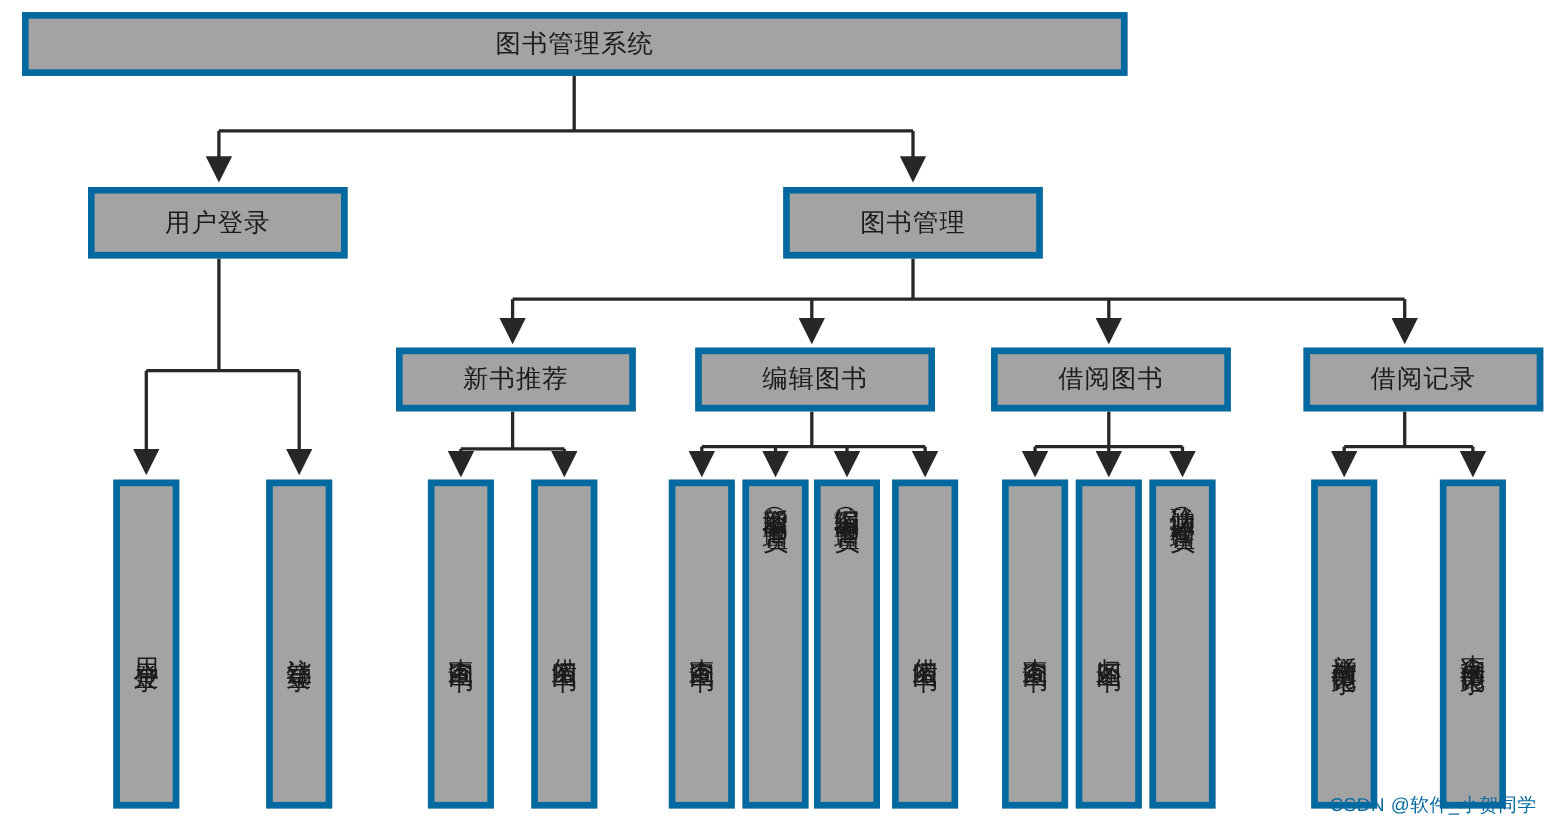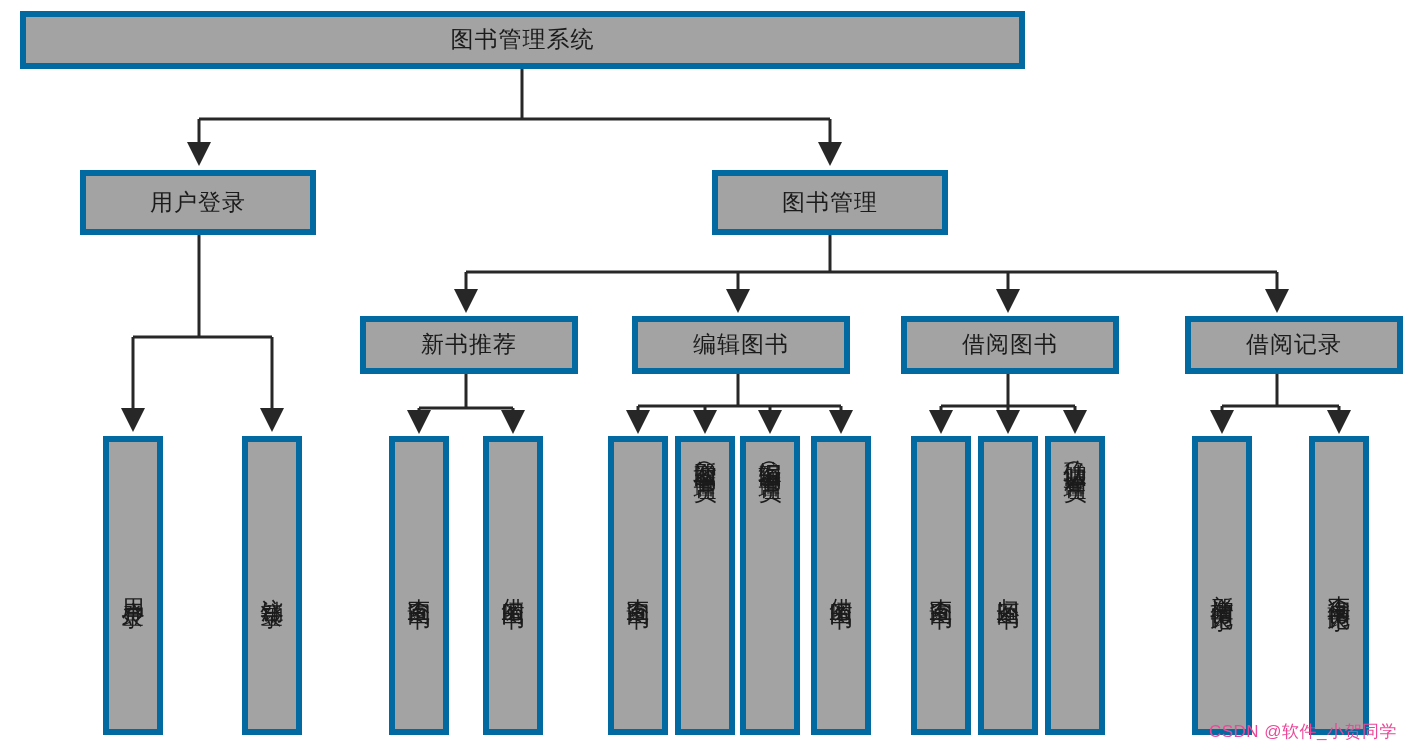--- a/index.html
+++ b/index.html
@@ -54,21 +54,21 @@
   }
   .node.vert.mid .label {
     margin-top: auto;
     margin-bottom: auto;
   }
   .watermark {
     position: absolute;
     right: 8px;
     bottom: 4px;
     font-size: 17px;
-    color: #ec4899;
+    color: #0369a1;
     letter-spacing: 0.5px;
     white-space: nowrap;
   }
 </style>
 </head>
 <body>
 
 <div id="canvas">
 
   <svg id="wires" viewBox="0 0 1405 747">

